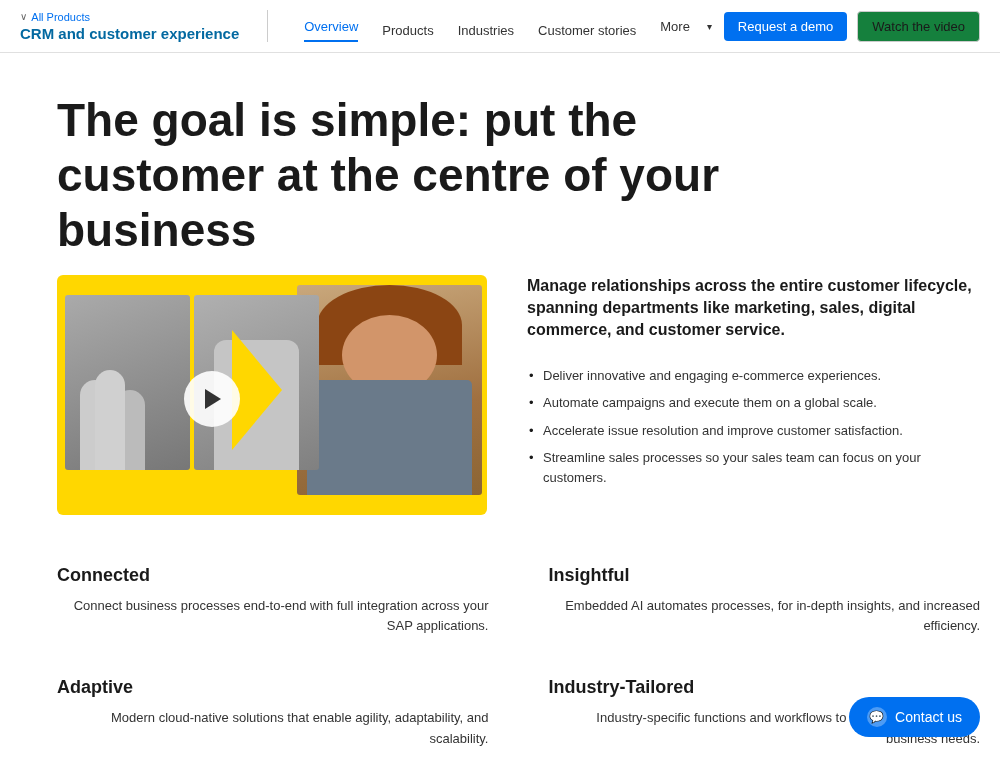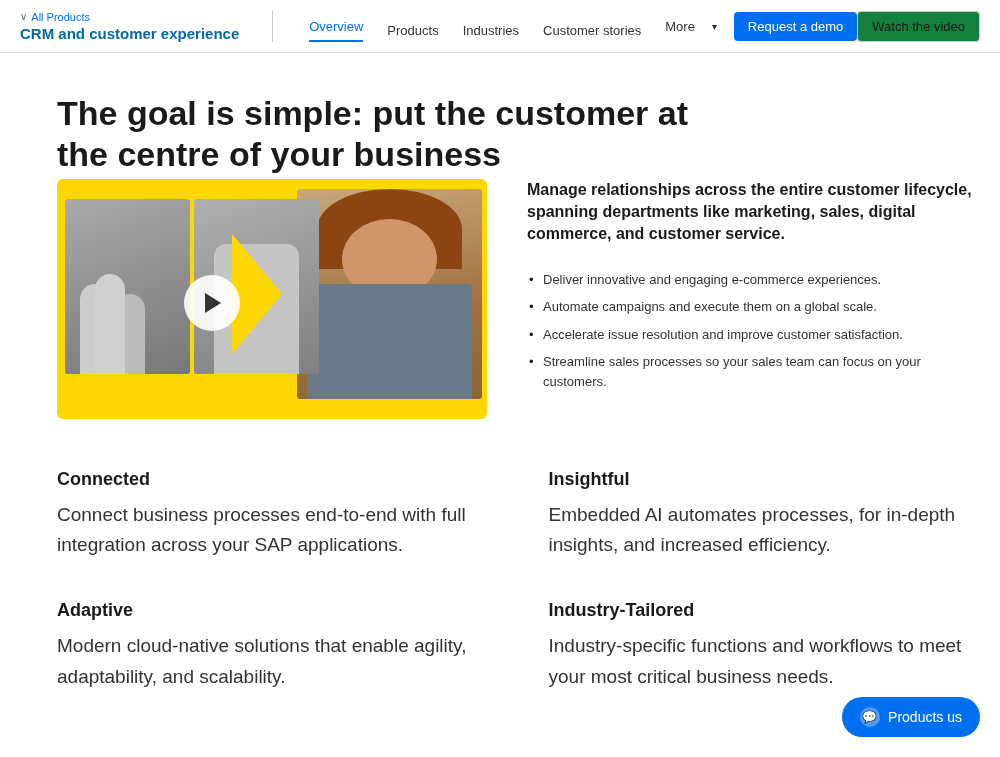--- a/index.html
+++ b/index.html
@@ -79,21 +79,21 @@
     }
     .divider-vertical {
       width: 1px;
       height: 32px;
       background: #ccc;
       margin: 0 16px;
     }
     .top-bar-right {
       display: flex;
       align-items: center;
-      gap: 0;
+      gap: 10px;
     }
     .btn-demo {
       background: #0070f0;
       color: #fff;
       border: none;
       border-radius: 4px;
       padding: 7px 14px;
       font-size: 13px;
       cursor: pointer;
       font-weight: 500;
@@ -108,26 +108,26 @@
       cursor: pointer;
       font-weight: 500;
     }
 
     
     .main-content {
       padding: 40px 20px 20px 57px;
     }
 
     .hero-title {
-      font-size: 34px;
+      font-size: 46px;
       font-weight: 700;
       line-height: 1.2;
       color: #1a1a1a;
       max-width: 680px;
-      margin-bottom: 4px;
+      margin-bottom: 16px;
     }
     .hero-desc {
       font-size: 15px;
       line-height: 1.6;
       color: #333;
       max-width: 700px;
       margin-bottom: 36px;
     }
 
     
@@ -211,23 +211,24 @@
     .card {
       padding: 0;
     }
     .card-title {
       font-size: 18px;
       font-weight: 700;
       color: #1a1a1a;
       margin-bottom: 10px;
     }
     .card-desc {
-      font-size: 19px;
+      font-size: 13px;
       color: #333;
       line-height: 1.6;
+      text-align: right;
     }
 
     
     .contact-btn {
       position: fixed;
       bottom: 20px;
       right: 20px;
       background: #0070f0;
       color: #fff;
       border: none;
@@ -354,14 +355,14 @@
     <div class="card">
       <div class="card-title">Industry-Tailored</div>
       <p class="card-desc">Industry-specific functions and workflows to meet your most critical business needs.</p>
     </div>
   </div>
 
 </div>
 
 <button class="contact-btn">
   <span class="contact-icon">💬</span>
-  <span>Products us</span>
+  <span>Contact us</span>
 </button>
 
 </body></html>

